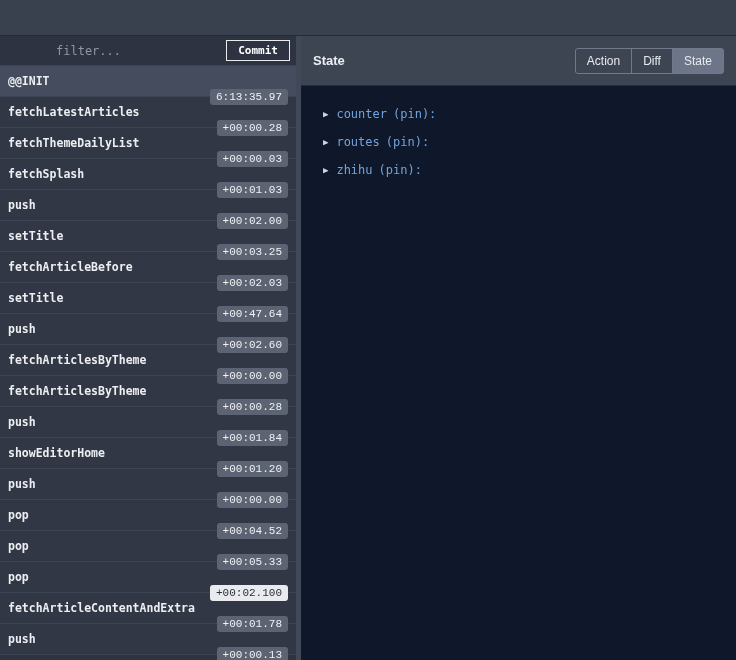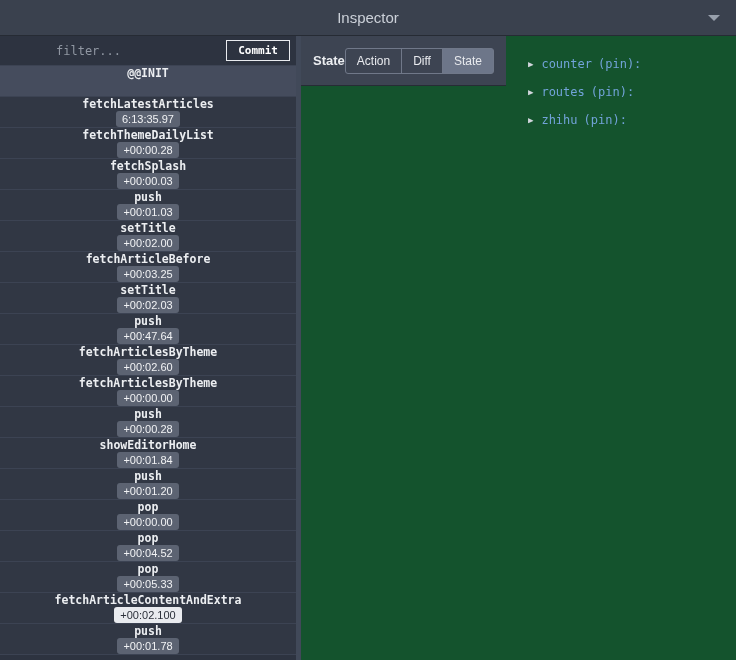--- a/index.html
+++ b/index.html
@@ -20,21 +20,21 @@
     position:absolute; right:16px; top:50%; margin-top:-3px;
     width:0; height:0;
     border-left:6px solid transparent; border-right:6px solid transparent;
     border-top:6px solid #98a0ac;
   }
 
   
   .main { display:flex; height:624px; }
   .left  { width:296px; display:flex; flex-direction:column; background:#2d3340; overflow:hidden; }
   .divider { width:5px; background:#414959; cursor:col-resize; }
-  .right { flex:1; background:#14532d; display:flex; }
+  .right { flex:1; background:#0f172a; display:flex; flex-direction:column; }
 
   
   .filter-row {
     height:30px; flex:0 0 30px; display:flex; align-items:center; gap:6px;
     padding:0 6px; background:#2d3340; border-bottom:1px solid #3c4353;
   }
   .filter-input {
     flex:1; min-width:0; background:transparent; border:none; outline:none;
     color:#9097a2; font-family:"DejaVu Sans Mono", monospace; font-size:12px;margin-left:48px;
   }
@@ -43,30 +43,30 @@
     flex:0 0 auto; background:transparent; color:#ffffff;
     border:1px solid #e9ebef; border-radius:0;
     font-family:"DejaVu Sans Mono", monospace; font-weight:bold; font-size:11px;
     padding:3px 11px; cursor:pointer;
   }
 
   
   .action-list { flex:1; overflow:hidden; }
   .row {
     height:31px; display:flex; align-items:center; justify-content:space-between;
-    padding:0 8px; background:#313744; border-bottom:1px solid #3c4353; cursor:pointer;flex-direction:column;
+    padding:0 8px; background:#313744; border-bottom:1px solid #3c4353; cursor:pointer;
   }
   .row.selected { background:#454c5d; }
   .row .name {
     color:#eceef1; font-family:"DejaVu Sans Mono", monospace;
     font-size:11.5px; font-weight:bold; white-space:nowrap;
   }
   .badge {
     background:#5c6372; color:#f1f2f4;
-    font-family:Liberation Sans, sans-serif; font-size:11px;
+    font-family:Liberation Mono, monospace; font-size:11px;
     padding:2px 6px; border-radius:3px; white-space:nowrap;margin-top:31px;
   }
   .badge.light { background:#e9ebef; color:#2b303a; }
 
   
   .right-header {
     height:50px; flex:0 0 50px; display:flex; align-items:center; justify-content:space-between;
     padding:0 12px; background:#3d4452; border-bottom:1px solid #272c35;
   }
   .right-title { color:#eceef1; font-size:13px; font-weight:bold; }
@@ -86,24 +86,20 @@
     font-family:"DejaVu Sans Mono", monospace; font-size:12px; cursor:pointer;
   }
   .tree-arrow { color:#d2d6dd; font-size:9px; margin-right:8px; }
   .tree-key  { color:#72a3d9; }
   .tree-meta { color:#72a3d9; margin-left:6px; }
 </style>
 </head>
 <body>
 
 <div class="topbar">
-  <div class="dropdown">
-    <span>Inspector</span>
-    <span class="caret"></span>
-  </div>
 </div>
 
 <div class="main">
 
   <div class="left">
     <div class="filter-row">
       <input class="filter-input" type="text" placeholder="filter..." style="">
       <button class="commit-btn">Commit</button>
     </div>
 

